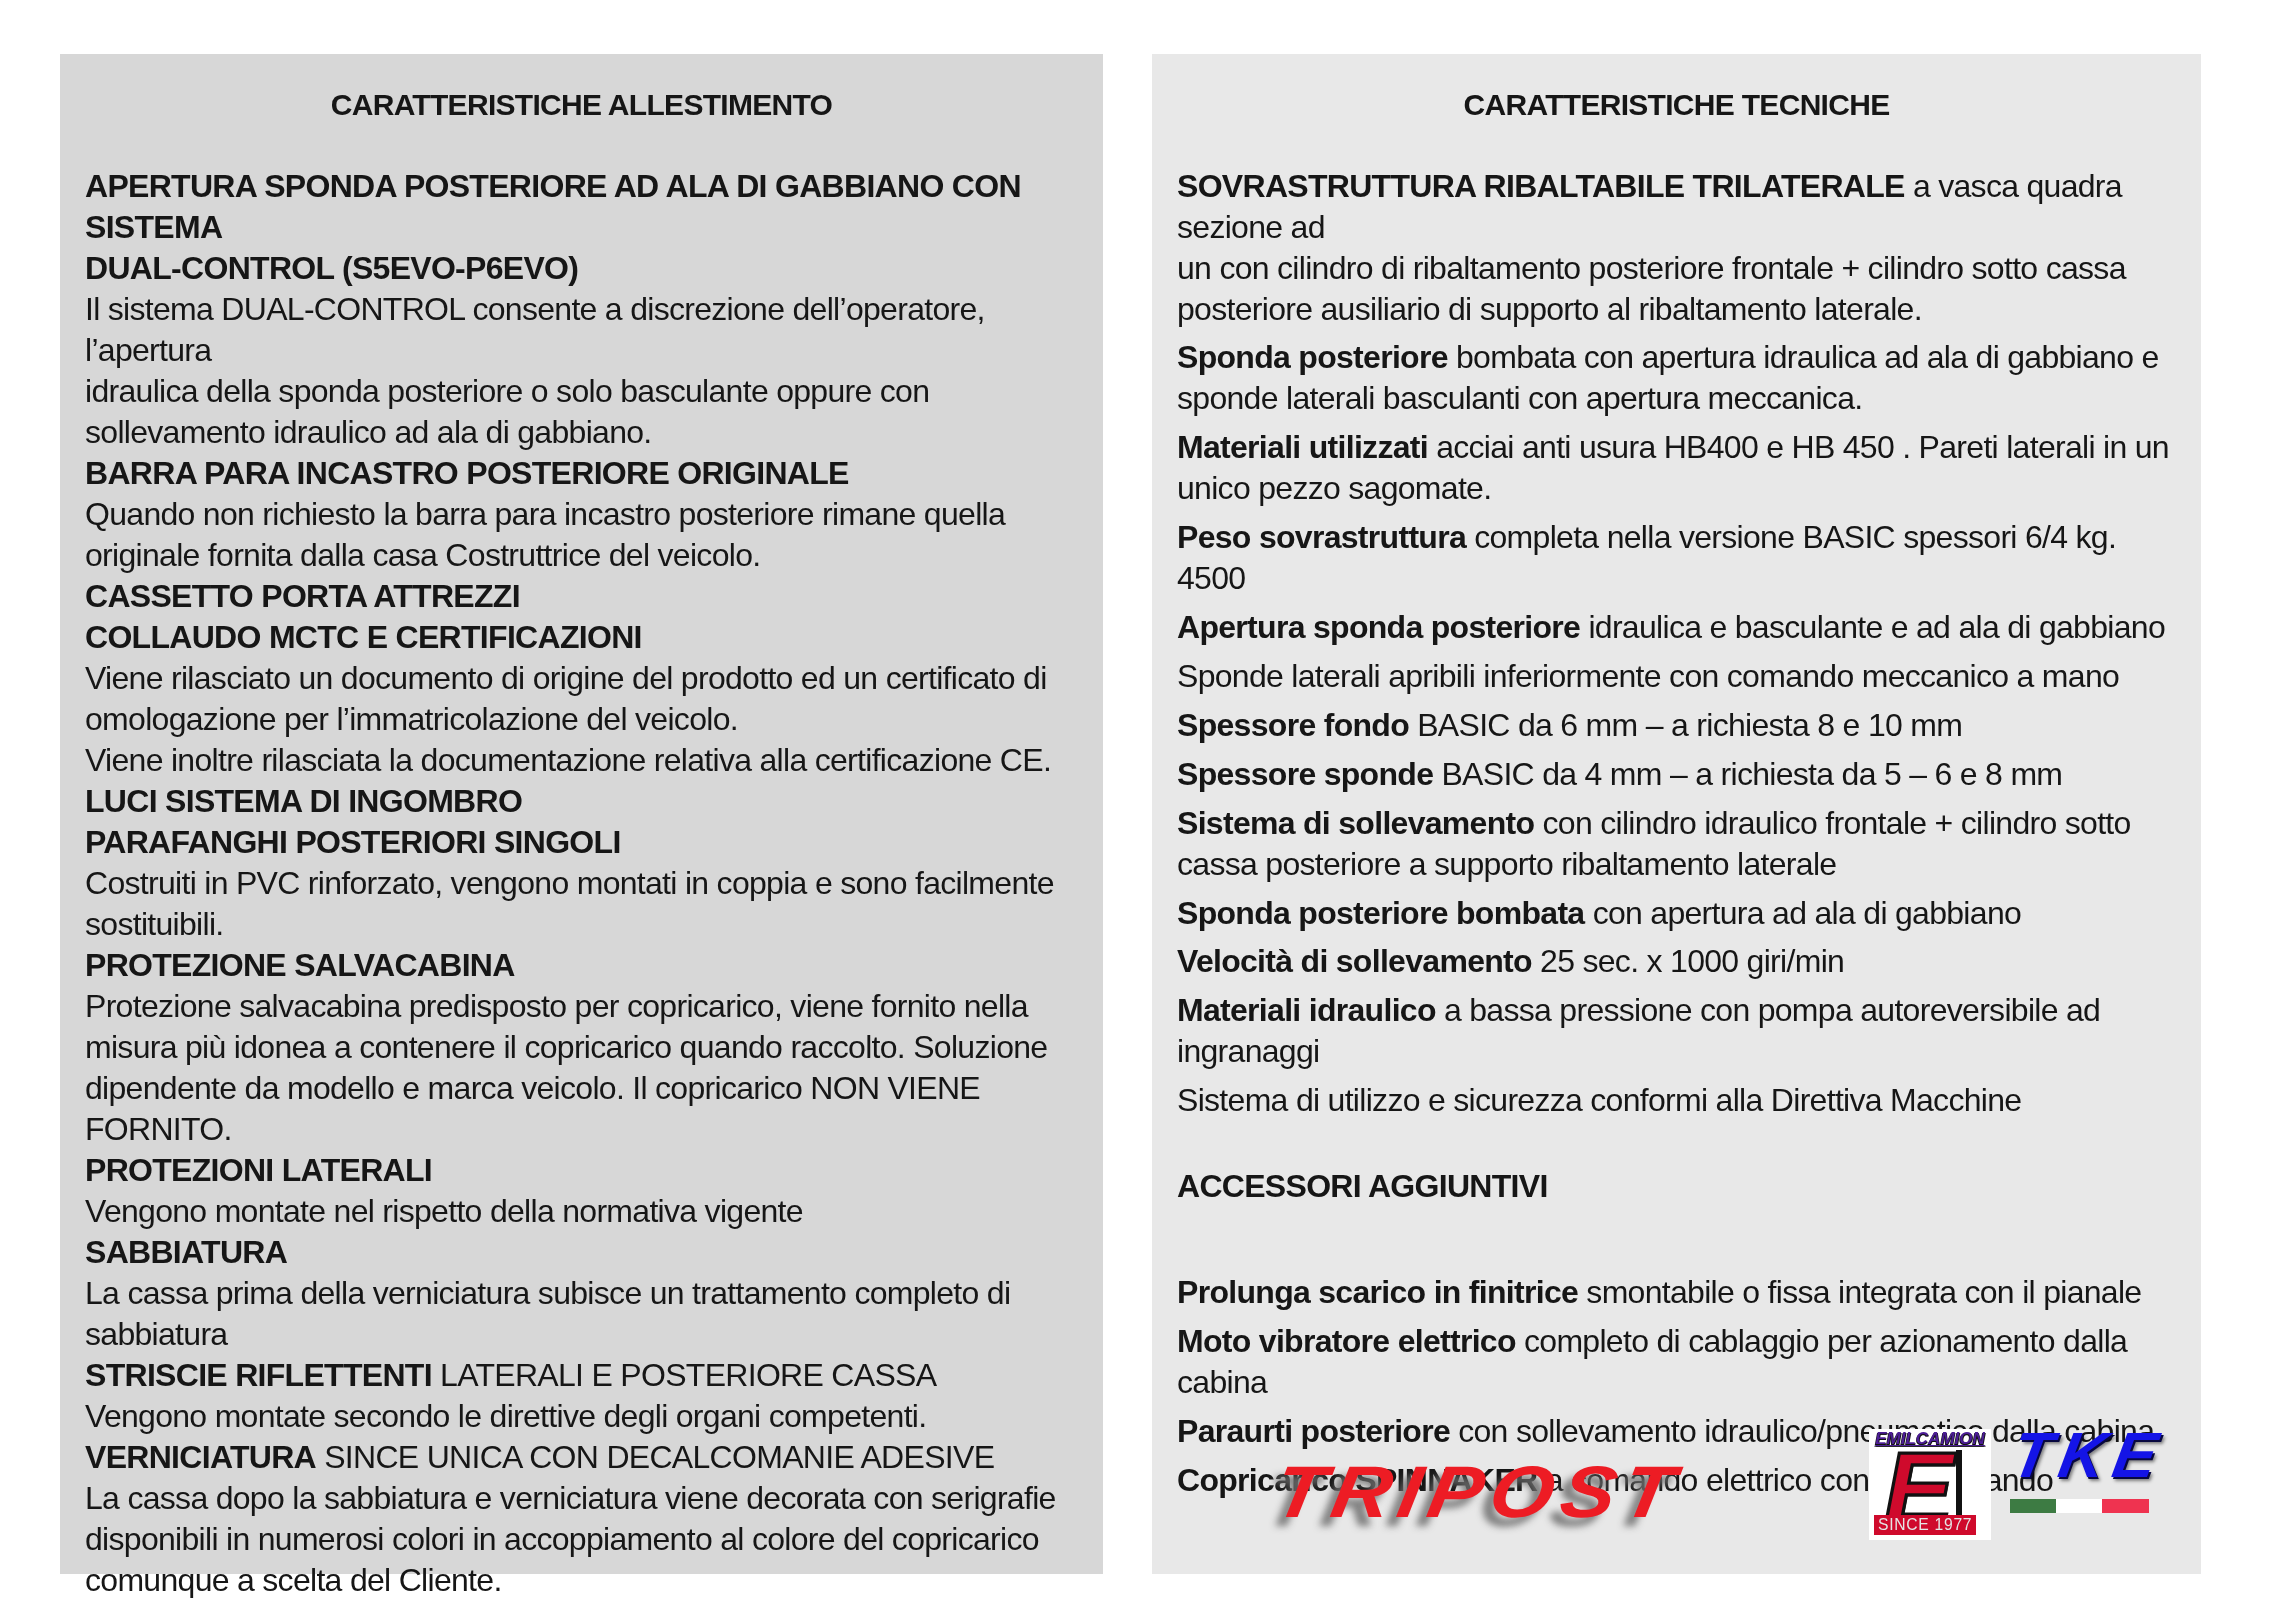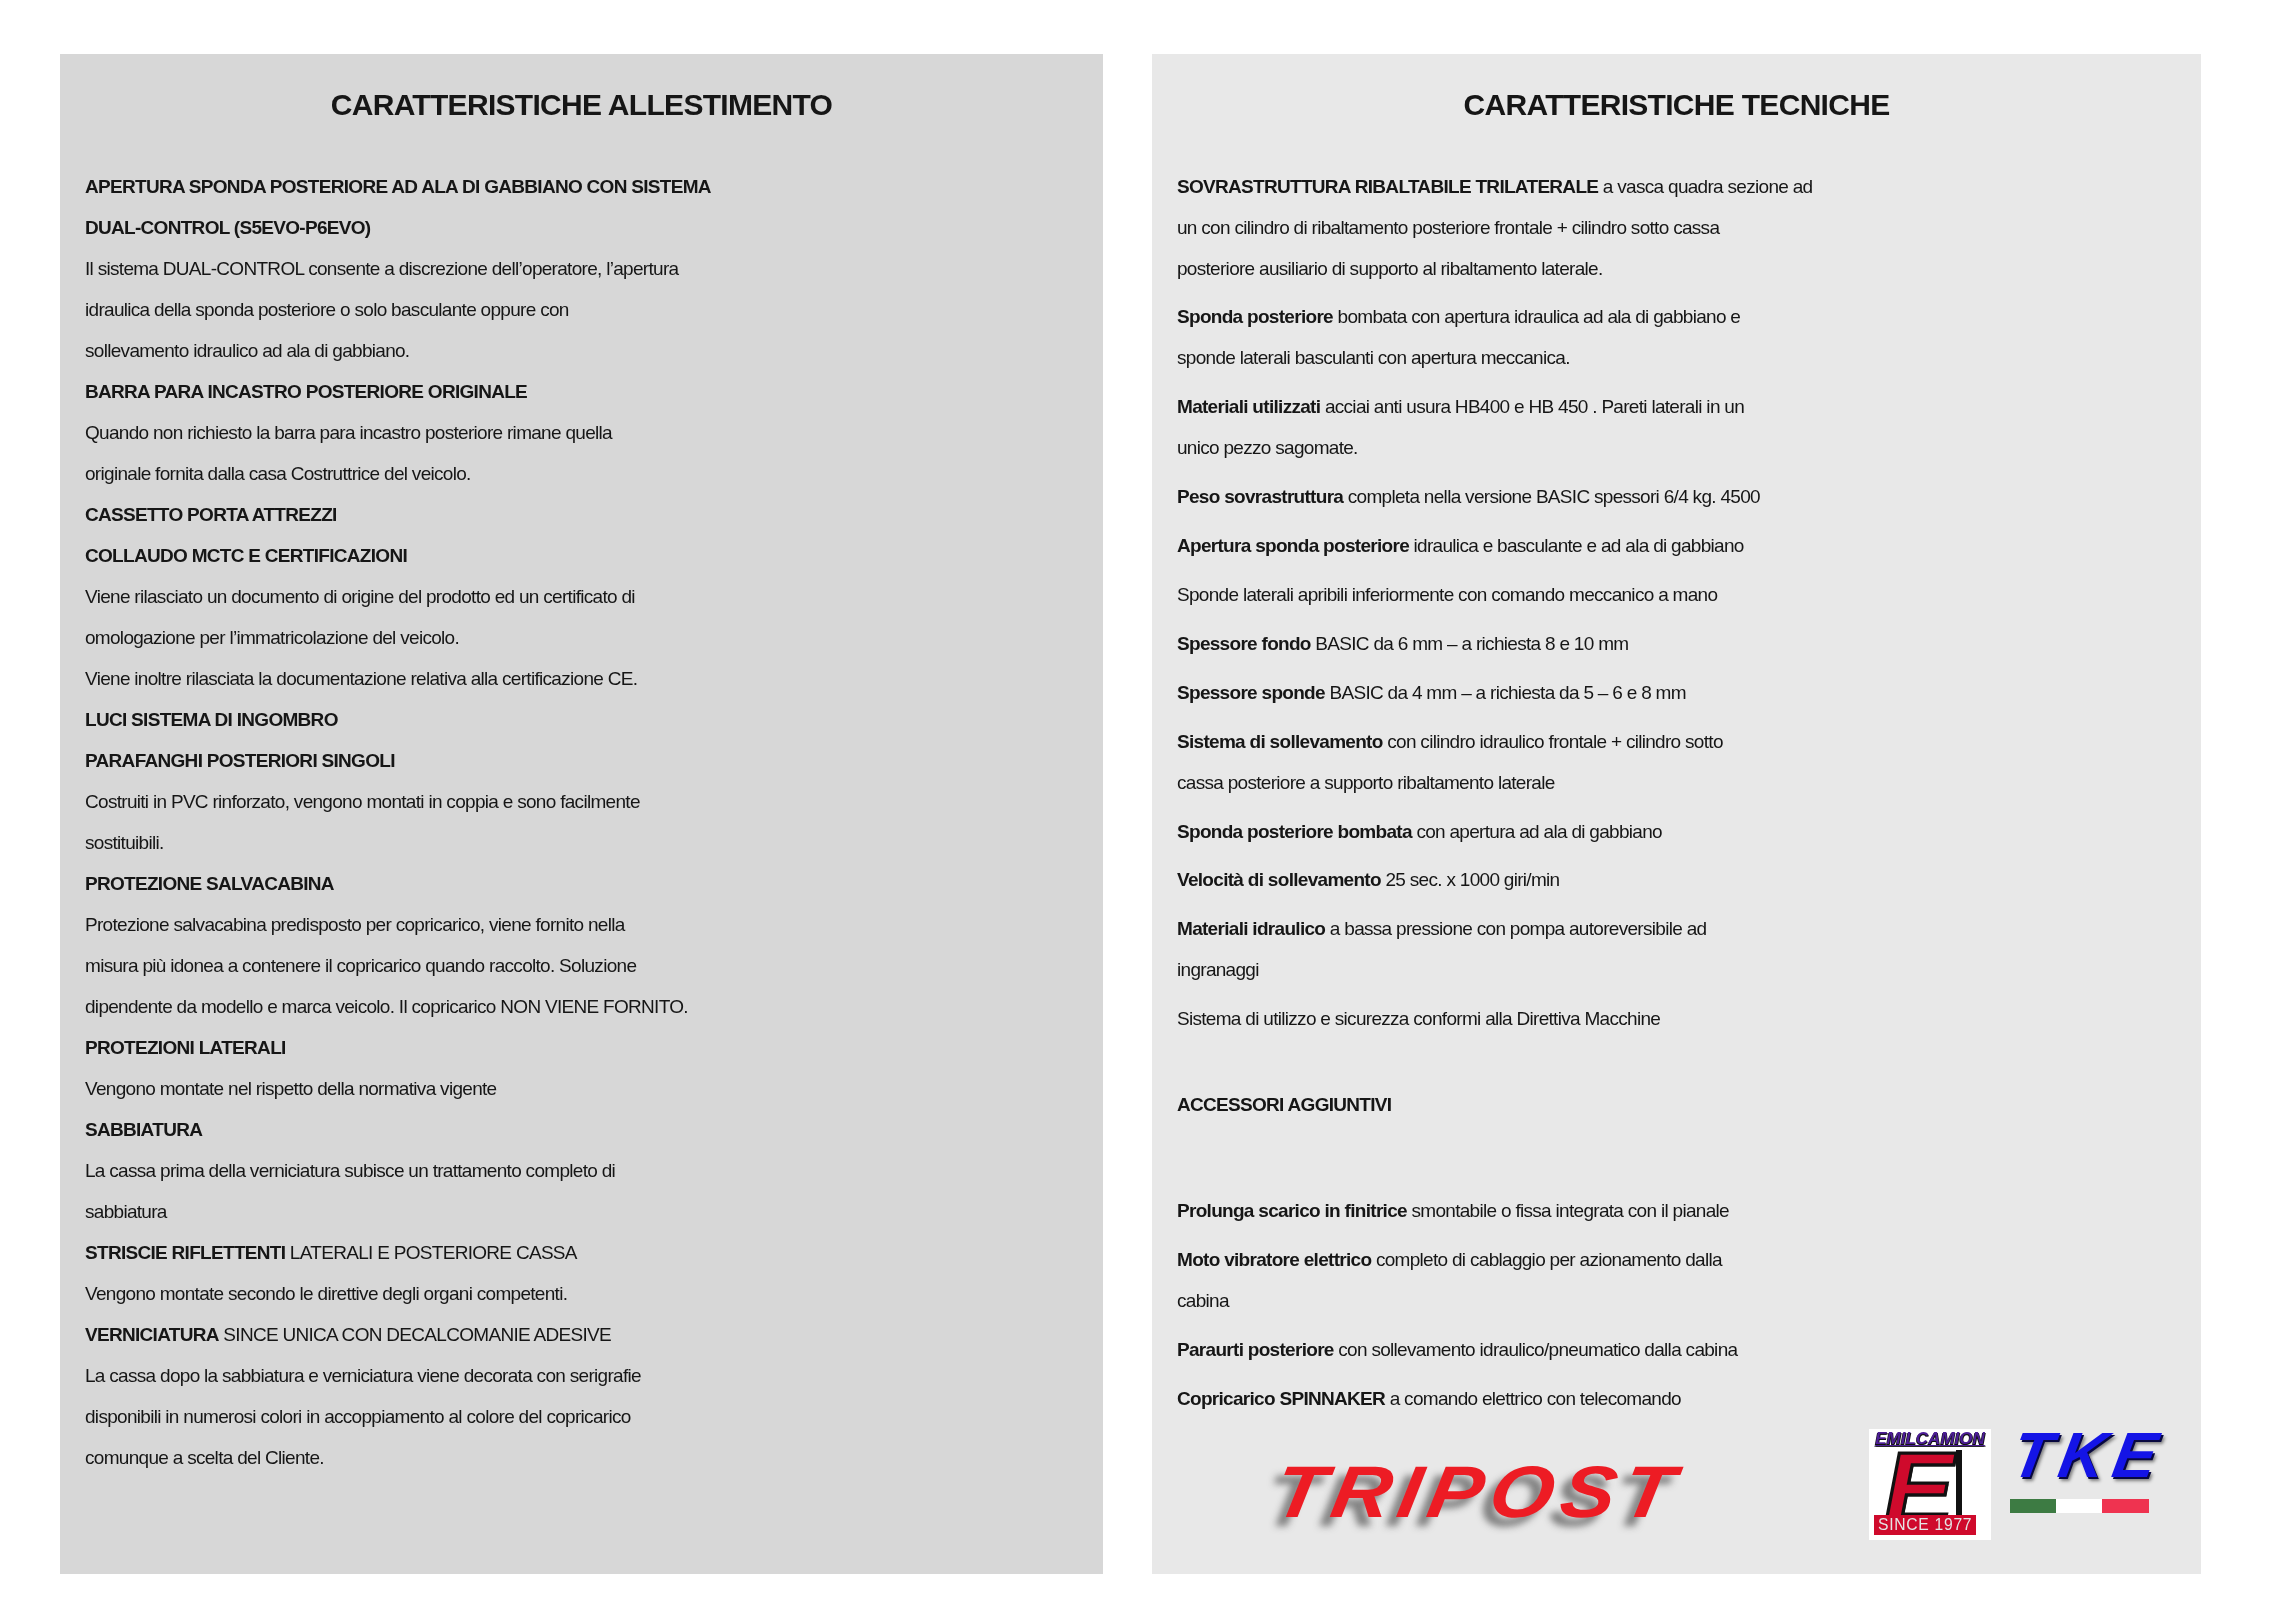--- a/index.html
+++ b/index.html
@@ -17,21 +17,21 @@
     padding:29.5px 25px;
   }
   #left-panel{left:60px;width:1043px;}
   #right-panel{left:1152px;width:1049px;}
   .panel-title{
     font-size:30px;font-weight:bold;text-align:center;
     margin:0 0 41px 0;line-height:41px;letter-spacing:-0.7px;
   }
   .block{
     margin:0;
-    font-size:19px;line-height:41px;letter-spacing:-0.7px;
+    font-size:32px;line-height:41px;letter-spacing:-0.7px;
     white-space:pre-line;
   }
   #right-panel .block{margin:0 0 7.9px 0;}
   .block.heading{font-weight:bold;}
   .block .b{font-weight:bold;}
   #right-panel .block.gap-heading{font-weight:bold;margin:45px 0 65px 0;}
 
   
   .tripost{
     position:absolute;left:117px;top:1401px;

